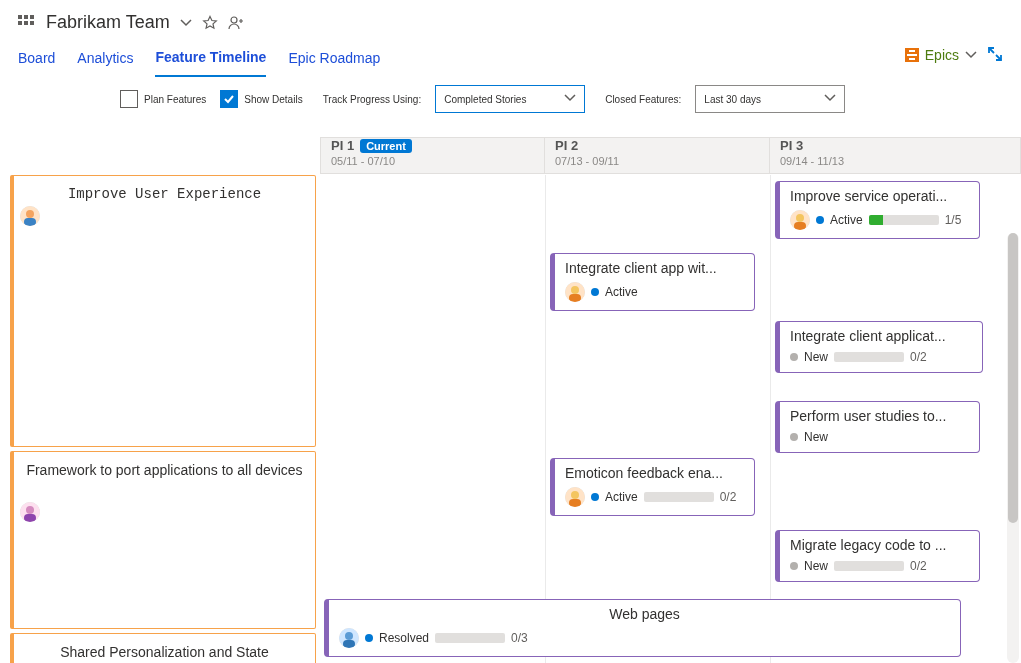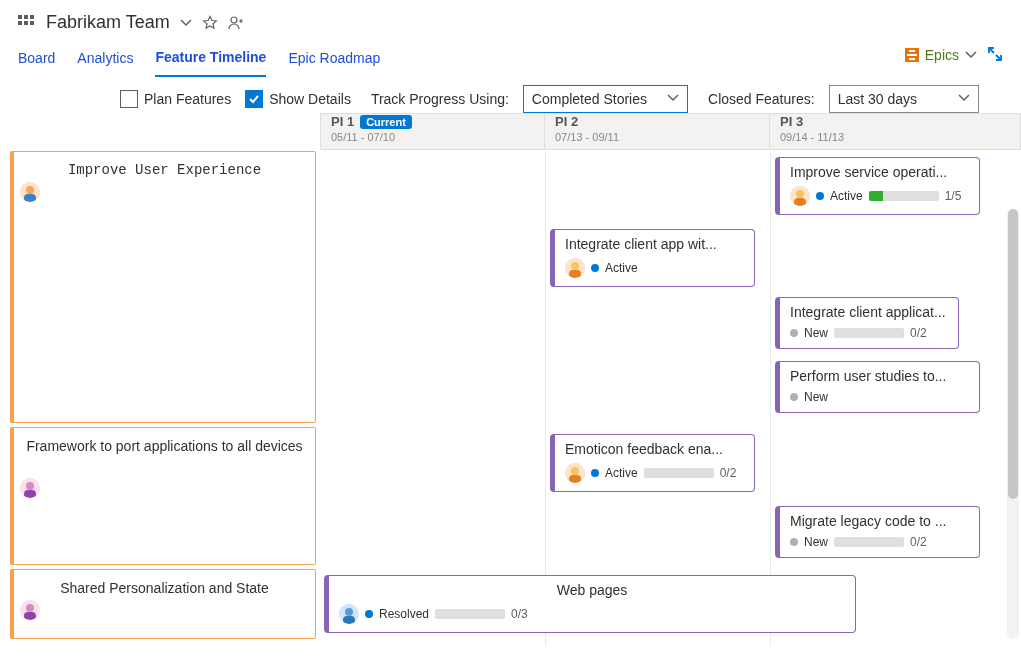--- a/index.html
+++ b/index.html
@@ -35,22 +35,22 @@
     position: relative;
   }
   .tab { padding: 6px 0 10px 0; color:#1d4ed8; cursor:pointer; font-size:14px;}
   .tab.selected { font-weight:600; border-bottom: 2px solid #0078d4; }
   .tabs-right { position:absolute; right:18px; top:0; display:flex; align-items:center; gap:10px;}
   .epics-btn { display:flex; align-items:center; gap:6px; color:#4d7c0f; cursor:pointer; padding:4px 0;}
   .orange-box { width:14px; height:14px; fill:#e8710a; }
   
   .toolbar {
     display:flex; align-items:center; gap:14px;
-    padding: 8px 18px 0 120px;
-    font-size:14px;
+    padding: 8px 18px 24px 120px;
+    font-size:10px;
     border-bottom: 0;
   }
   .chk { width:18px; height:18px; border:1px solid #605e5c; background:#fff; display:inline-flex; align-items:center; justify-content:center; cursor:pointer;}
   .chk.checked { background:#0078d4; border-color:#0078d4; color:#fff;}
   .chk.checked svg { display:block;}
   .chk svg { display:none; width:12px; height:12px; fill:#fff;}
   .tb-label { color:#323130; }
   .tb-strong { color:#323130; }
   .select {
     border:1px solid #0078d4; height:28px; display:flex; align-items:center;
@@ -82,21 +82,21 @@
   .epic-title { text-align:center; font-size:14px; color:#323130; }
   .avatar {
     width:20px; height:20px; border-radius:50%;
     background:#e1dfdd; display:flex; align-items:center; justify-content:center;
     font-size:11px; overflow:hidden;
     position:absolute;
   }
   .avatar svg { width:20px; height:20px;}
   .epic-card .avatar { left:6px; bottom:auto; top:30px; }
   .e1 { height:272px;font-family:Liberation Mono, monospace; } .e1 .epic-title{padding-top:2px;}
-  .e2 { height:138px; } .e2 .avatar{ top:50px;} .e2 .epic-title{padding-top:2px;}
+  .e2 { height:178px; } .e2 .avatar{ top:50px;} .e2 .epic-title{padding-top:2px;}
   .e3 { height:70px; } .e3 .avatar{ top:30px;} .e3 .epic-title{padding-top:2px;}
   
   .grid-col {
     flex:1;
     position:relative;
     overflow:hidden;
   }
   .pi-headers { display:flex; }
   .pi-head {
     border:1px solid #e1dfdd; border-left:none;
@@ -321,31 +321,31 @@
                 <circle cx="10" cy="10" r="10" fill="#ffe3c7"></circle>
                 <circle cx="10" cy="8" r="4" fill="#f4c560"></circle>
                 <rect x="4" y="12" width="12" height="8" rx="4" fill="#e67e22"></rect>
               </svg>
             </div>
           <span class="state-dot dot-active"></span>
           <span>Active</span>
         </div>
       </div>
 
-      <div class="feature" style="left:455px; top:146px; width:184px;">
+      <div class="feature" style="left:455px; top:146px; width:208px;">
         <div class="f-title">Integrate client applicat...</div>
         <div class="f-row">
           <span class="state-dot dot-new"></span>
           <span>New</span>
           <div class="prog-bar"></div>
           <span class="prog-text">0/2</span>
         </div>
       </div>
 
-      <div class="feature" style="left:455px; top:210px; width:205px;">
+      <div class="feature" style="left:455px; top:226px; width:205px;">
         <div class="f-title">Perform user studies to...</div>
         <div class="f-row">
           <span class="state-dot dot-new"></span>
           <span>New</span>
         </div>
       </div>
 
       <div class="feature" style="left:230px; top:283px; width:205px;">
         <div class="f-title">Emoticon feedback ena...</div>
         <div class="f-row">
@@ -366,21 +366,21 @@
       <div class="feature" style="left:455px; top:355px; width:205px;">
         <div class="f-title">Migrate legacy code to ...</div>
         <div class="f-row">
           <span class="state-dot dot-new"></span>
           <span>New</span>
           <div class="prog-bar"></div>
           <span class="prog-text">0/2</span>
         </div>
       </div>
 
-      <div class="feature wide" style="left:4px; top:424px; width:532px;">
+      <div class="feature wide" style="left:4px; top:424px; width:637px;">
         <div class="f-title" style="text-align:center">Web pages</div>
         <div class="f-row">
           <div class="avatar">
               <svg viewBox="0 0 20 20">
                 <circle cx="10" cy="10" r="10" fill="#cfe6ff"></circle>
                 <circle cx="10" cy="8" r="4" fill="#5b9bd5"></circle>
                 <rect x="4" y="12" width="12" height="8" rx="4" fill="#2e75b6"></rect>
               </svg>
             </div>
           <span class="state-dot dot-resolved"></span>

